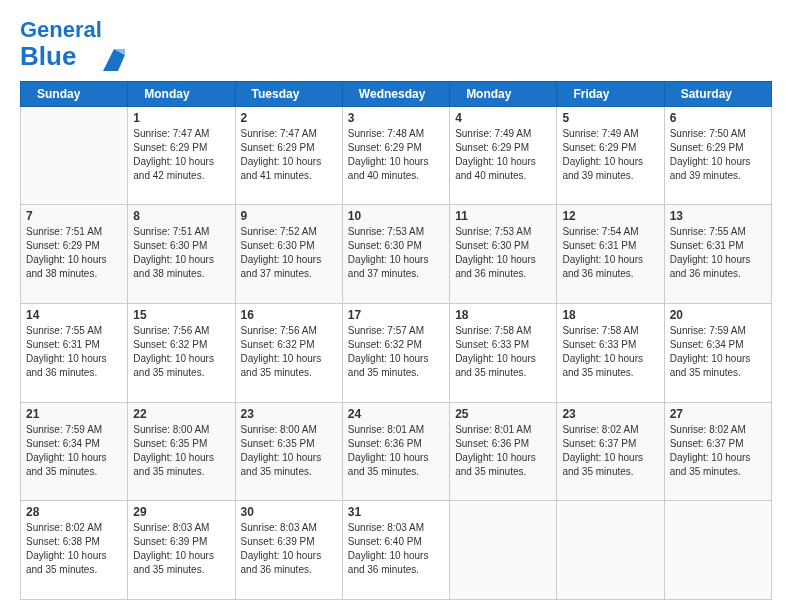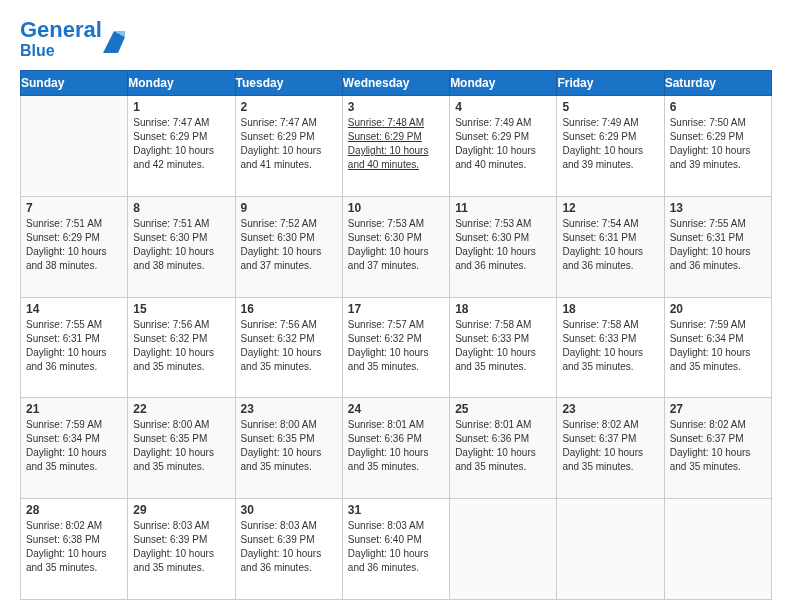--- a/index.html
+++ b/index.html
@@ -46,21 +46,21 @@
       border: 1px solid #ccc;
       border-collapse: collapse;
       width: 100%;
       table-layout: fixed;
     }
     .calendar th {
       background-color: #1a73c7;
       color: #fff;
       font-size: 12px;
       font-weight: bold;
-      padding: 5px 0;
+      padding: 5px 16px;
       text-align: left;
       border: 1px solid #1560a8;
     }
     .calendar td {
       vertical-align: top;
       border: 1px solid #ccc;
       padding: 4px 5px;
       font-size: 9.5px;
       color: #333;
       height: 88px;
@@ -82,24 +82,24 @@
     .row-shade {
       background: #f9f9f9;
     }
   </style>
 </head>
 <body>
 
 <div class="page">
   <div class="header">
     <div class="logo">
-    <div style="display:flex;align-items:center;">
+    <div style="display:flex;align-items:flex-end;">
       <div style="position:relative;display:inline-block;">
         <span style="font-size:22px;font-weight:bold;color:#1a73c7;line-height:1.1;">General</span><br>
-        <span style="font-size:16px;font-weight:bold;color:#1a73c7;line-height:1.1;">Blue</span>
+        <span style="font-size:26px;font-weight:bold;color:#1a73c7;line-height:1.1;">Blue</span>
       </div>
       <svg width="22" height="28" viewBox="0 0 22 28" style="margin-left:1px;margin-top:0;">
         <polygon points="0,28 11,6 22,12 15,28" fill="#1a73c7"></polygon>
         <polygon points="11,6 22,12 22,6" fill="#82c0f0"></polygon>
       </svg>
     </div>
   </div>
     <div class="title-block">
       <div class="month-title"></div>
       <div class="location"></div>
@@ -128,21 +128,21 @@
 Daylight: 10 hours and 42 minutes.</div>
           </td>
           <td>
             <span class="day-number">2</span>
             <div class="day-info" style="white-space: pre-line;">Sunrise: 7:47 AM
 Sunset: 6:29 PM
 Daylight: 10 hours and 41 minutes.</div>
           </td>
           <td>
             <span class="day-number">3</span>
-            <div class="day-info" style="white-space: pre-line; text-decoration: underline;">Sunrise: 7:48 AM
+            <div class="day-info" style="white-space: pre-line;">Sunrise: 7:48 AM
 Sunset: 6:29 PM
 Daylight: 10 hours and 40 minutes.</div>
           </td>
           <td>
             <span class="day-number">4</span>
             <div class="day-info" style="white-space: pre-line;">Sunrise: 7:49 AM
 Sunset: 6:29 PM
 Daylight: 10 hours and 40 minutes.</div>
           </td>
           <td>

